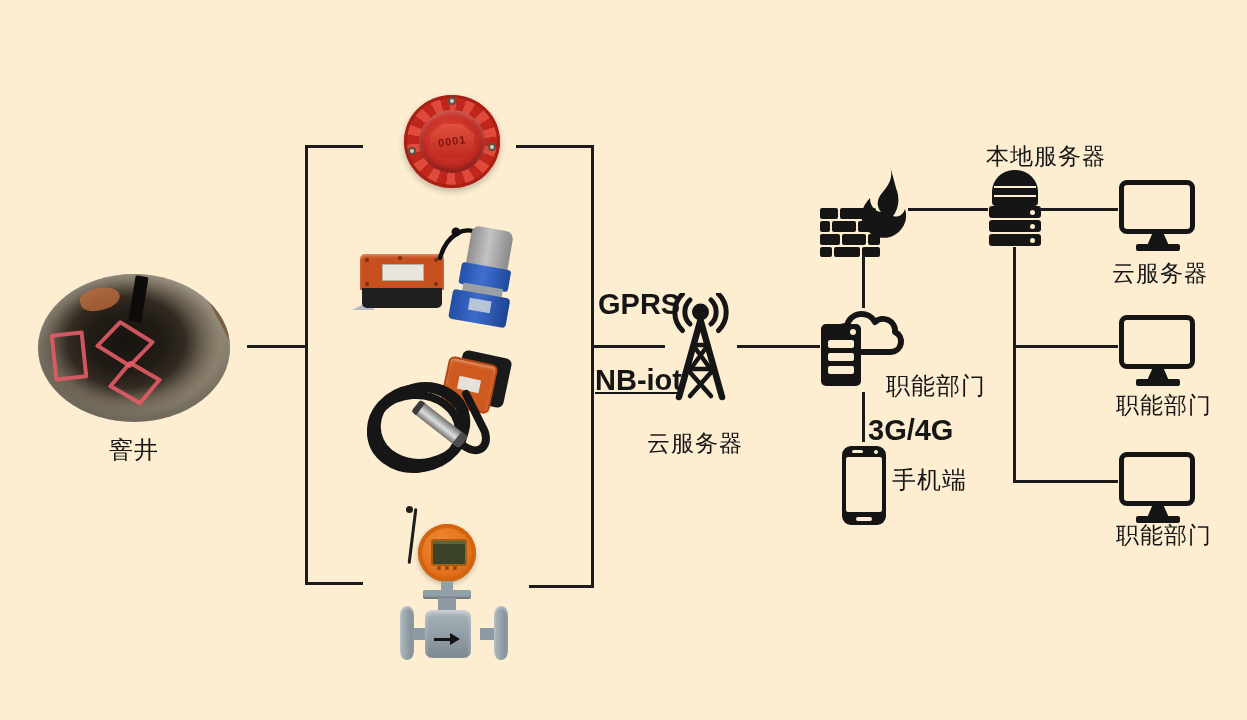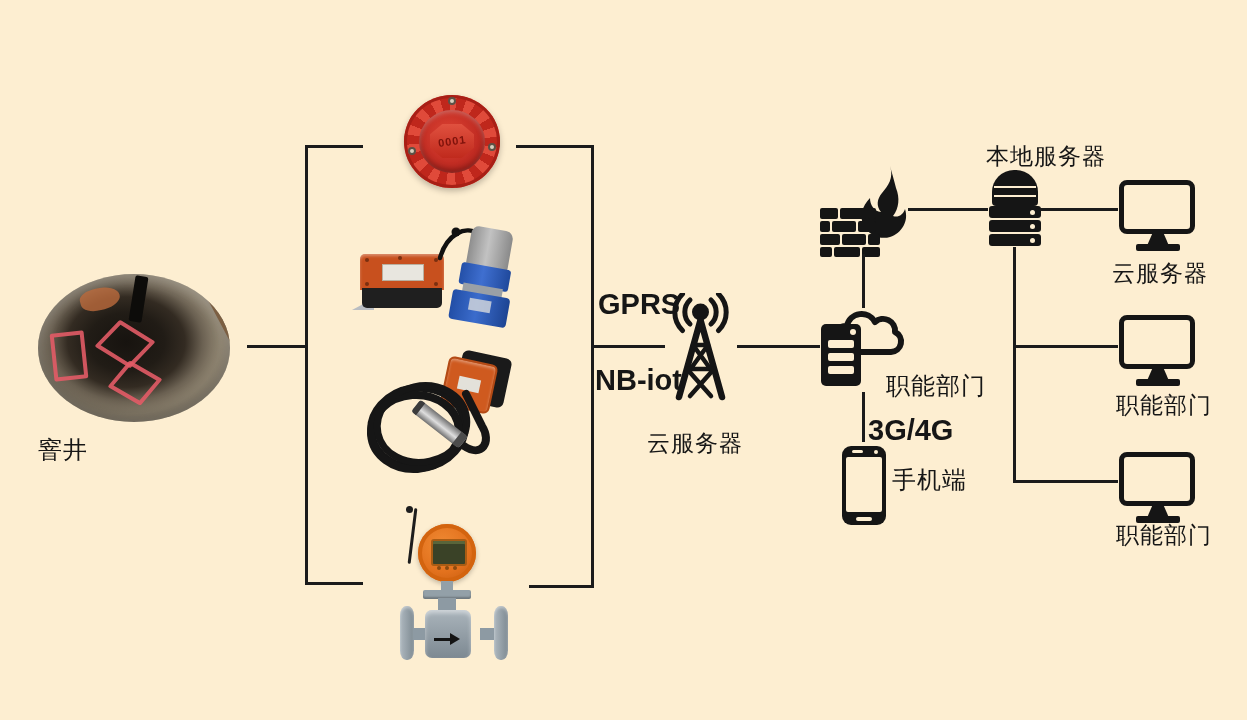--- a/index.html
+++ b/index.html
@@ -110,21 +110,21 @@
 
 <div class="abs photo">
   <div class="debris"></div>
   <div class="rebar" style="left:30px;top:-10px;width:5px;height:190px;transform:rotate(38deg);transform-origin:top;"></div>
   <div class="rebar" style="left:148px;top:-16px;width:5px;height:200px;transform:rotate(-28deg);transform-origin:top;"></div>
   <div class="pipe"></div>
   <div class="mark" style="left:14px;top:58px;width:26px;height:40px;transform:rotate(-6deg);"></div>
   <div class="mark" style="left:66px;top:52px;width:34px;height:28px;transform:rotate(32deg) skewX(-12deg);"></div>
   <div class="mark" style="left:78px;top:92px;width:30px;height:26px;transform:rotate(30deg) skewX(-10deg);"></div>
 </div>
-<div class="lbl cn" style="left:38px;top:434px;width:192px;font-size:24px;">窨井</div>
+<div class="lbl cn" style="left:38px;top:434px;width:192px;text-align:center;font-size:24px;">窨井</div>
 
 <div class="wire" style="left:247px;top:345px;width:59px;height:3px;"></div>
 
 <div class="wire" style="left:305px;top:145px;width:3px;height:440px;"></div>
 <div class="wire" style="left:305px;top:145px;width:58px;height:3px;"></div>
 <div class="wire" style="left:305px;top:582px;width:58px;height:3px;"></div>
 
 <div class="wire" style="left:591px;top:145px;width:3px;height:443px;"></div>
 <div class="wire" style="left:516px;top:145px;width:78px;height:3px;"></div>
 <div class="wire" style="left:529px;top:585px;width:65px;height:3px;"></div>
@@ -193,21 +193,21 @@
   <div class="fl" style="left:2px;"></div>
   <div class="fl" style="left:96px;"></div>
   <div class="shaft" style="left:15px;"></div>
   <div class="shaft" style="left:82px;"></div>
   <div class="barrel"></div>
   <div class="arrowline"></div>
   <div class="arrowhead"></div>
 </div>
 
 <div class="lbl en" style="left:598px;top:288px;">GPRS</div>
-<div class="lbl en" style="left:595px;top:364px;">NB-iot</div>
+<div class="lbl en" style="left:595px;top:364px;text-decoration:underline;">NB-iot</div>
 
 <div class="wire" style="left:592px;top:345px;width:73px;height:3px;"></div>
 <div class="wire" style="left:737px;top:345px;width:83px;height:3px;"></div>
 
 <svg class="icon-svg" style="left:653px;top:293px;" width="95" height="110" viewBox="0 0 95 110">
   <circle cx="47.5" cy="19" r="8.5" fill="#151515"></circle>
   <path d="M47.5 27 L26 104 M47.5 27 L69 104" stroke="#151515" stroke-width="6.5" fill="none" stroke-linecap="round"></path>
   <path d="M40 52 H55 M40 52 L57.5 76 M55 52 L37.5 76 M34 76 H61 M34 76 L58 103 M61 76 L37 103" stroke="#151515" stroke-width="4.5" fill="none" stroke-linecap="round"></path>
   <path d="M37 7 A16.5 16.5 0 0 0 37 31" stroke="#151515" stroke-width="5" fill="none" stroke-linecap="round"></path>
   <path d="M29.5 1 A25.5 25.5 0 0 0 29.5 37.5" stroke="#151515" stroke-width="5" fill="none" stroke-linecap="round"></path>

